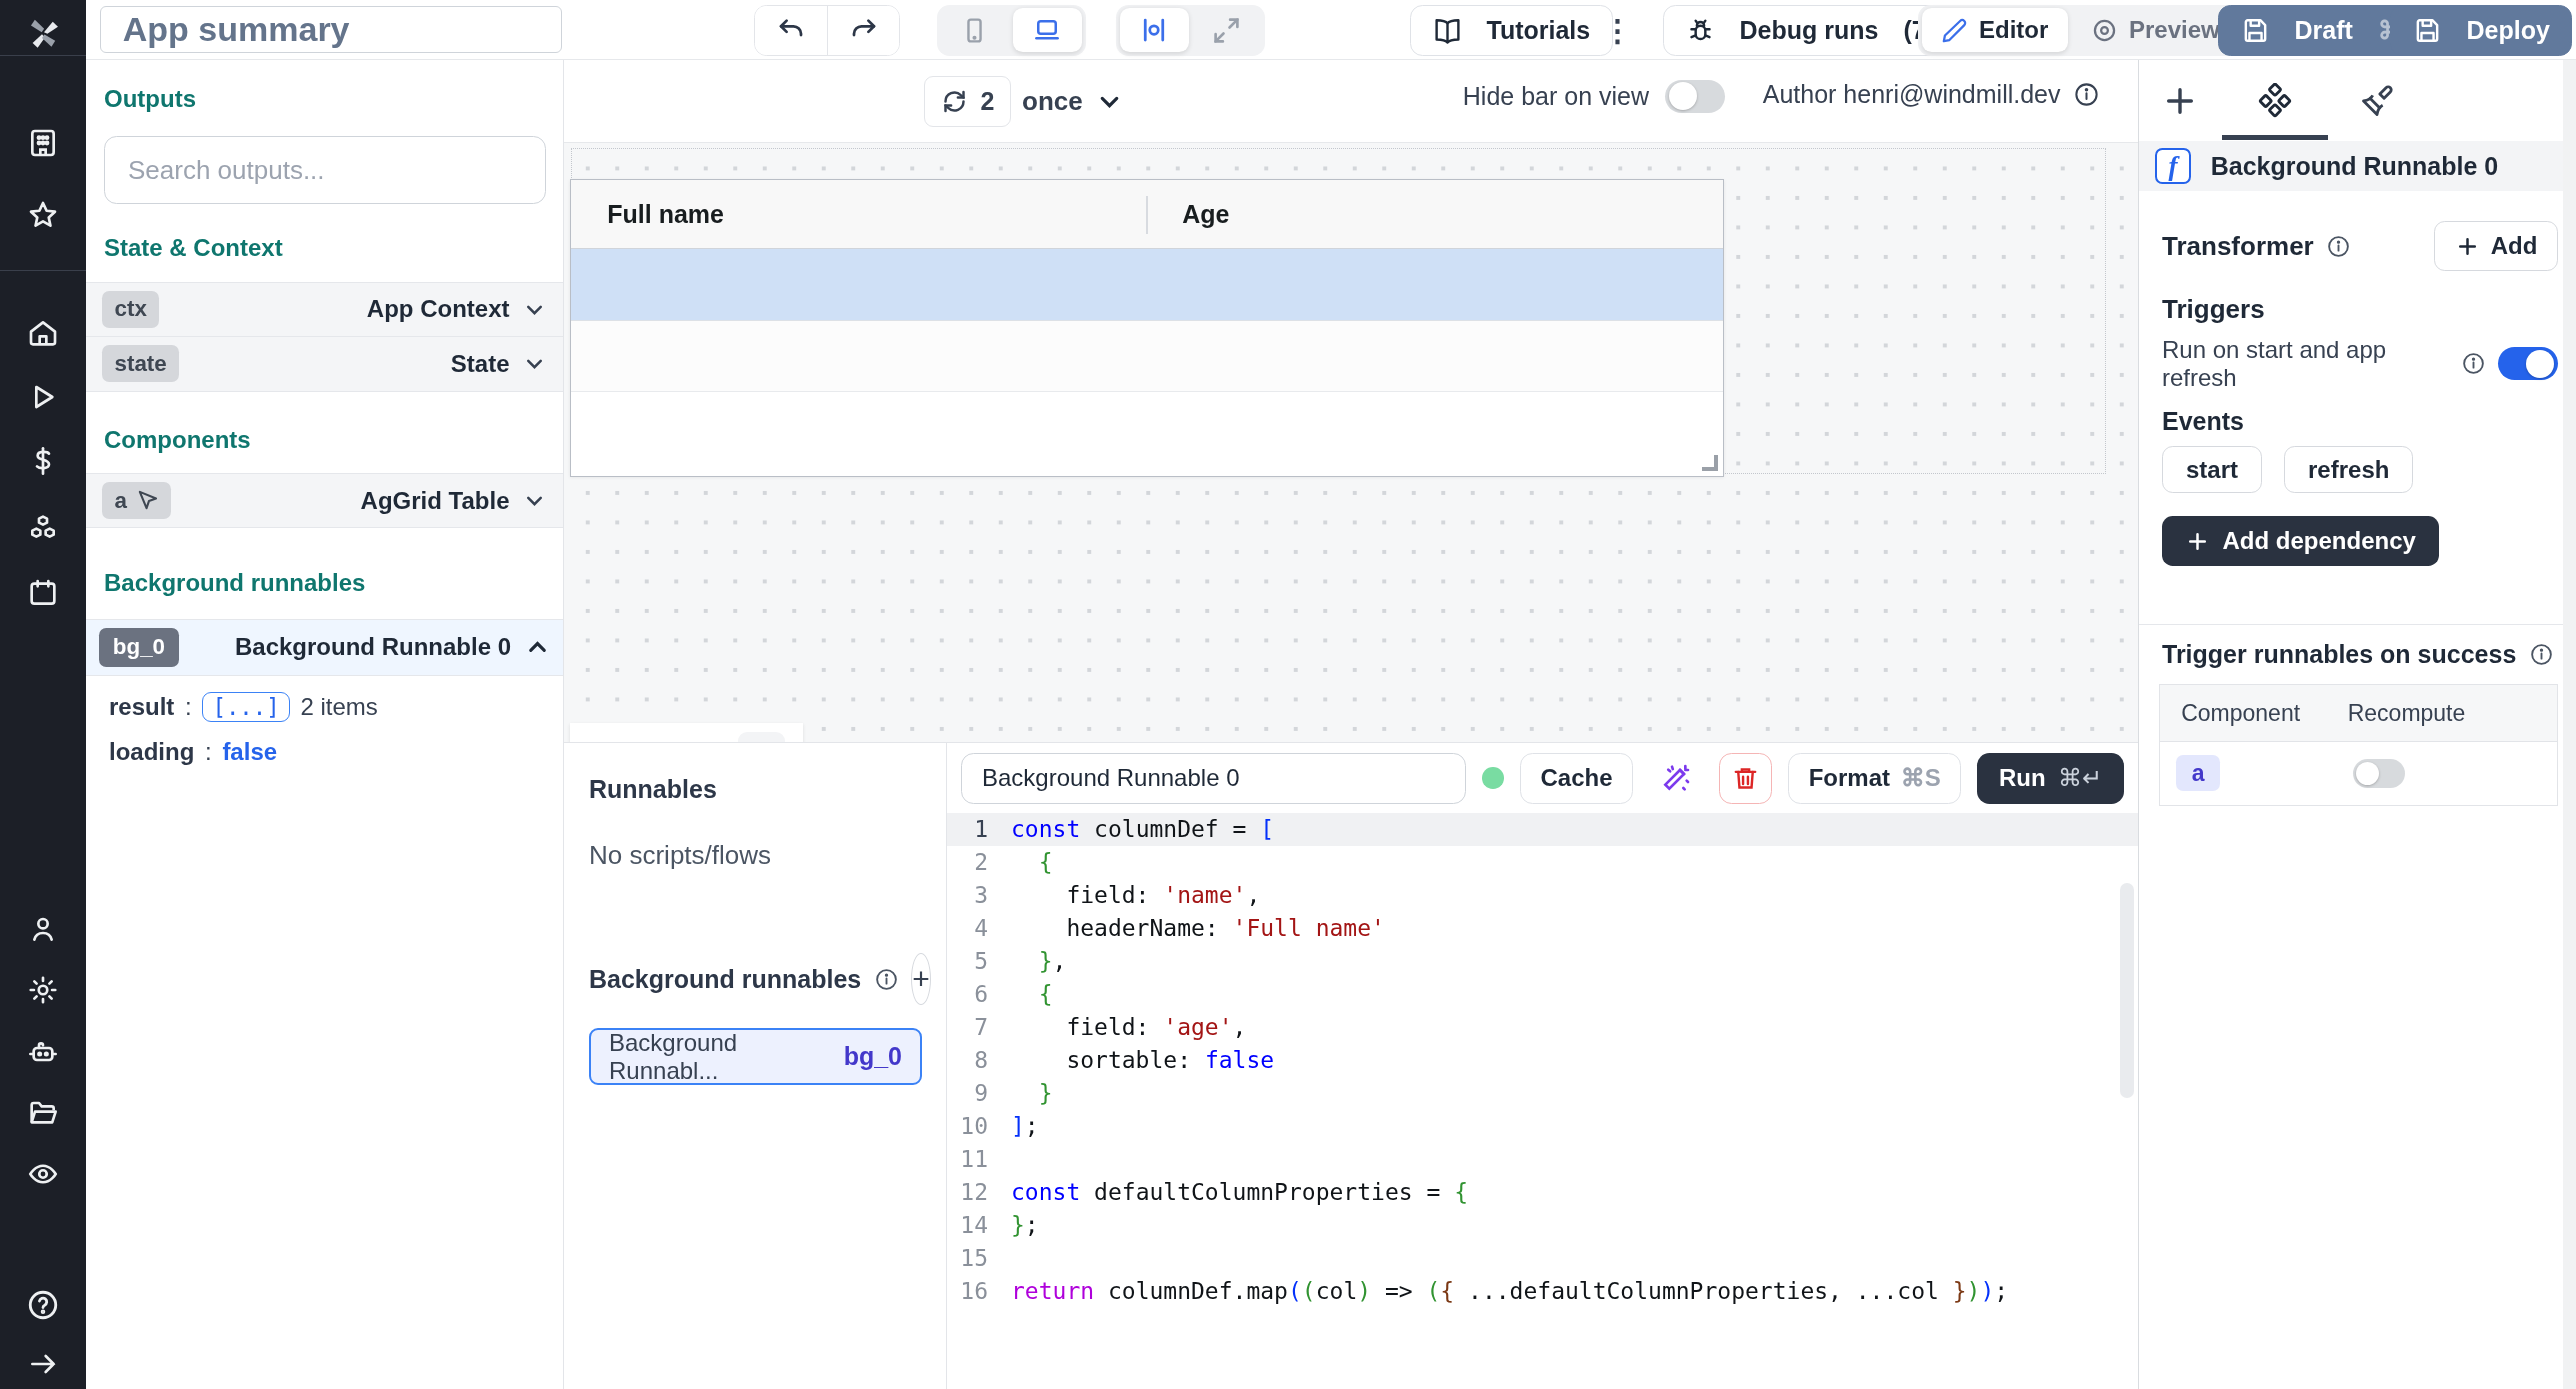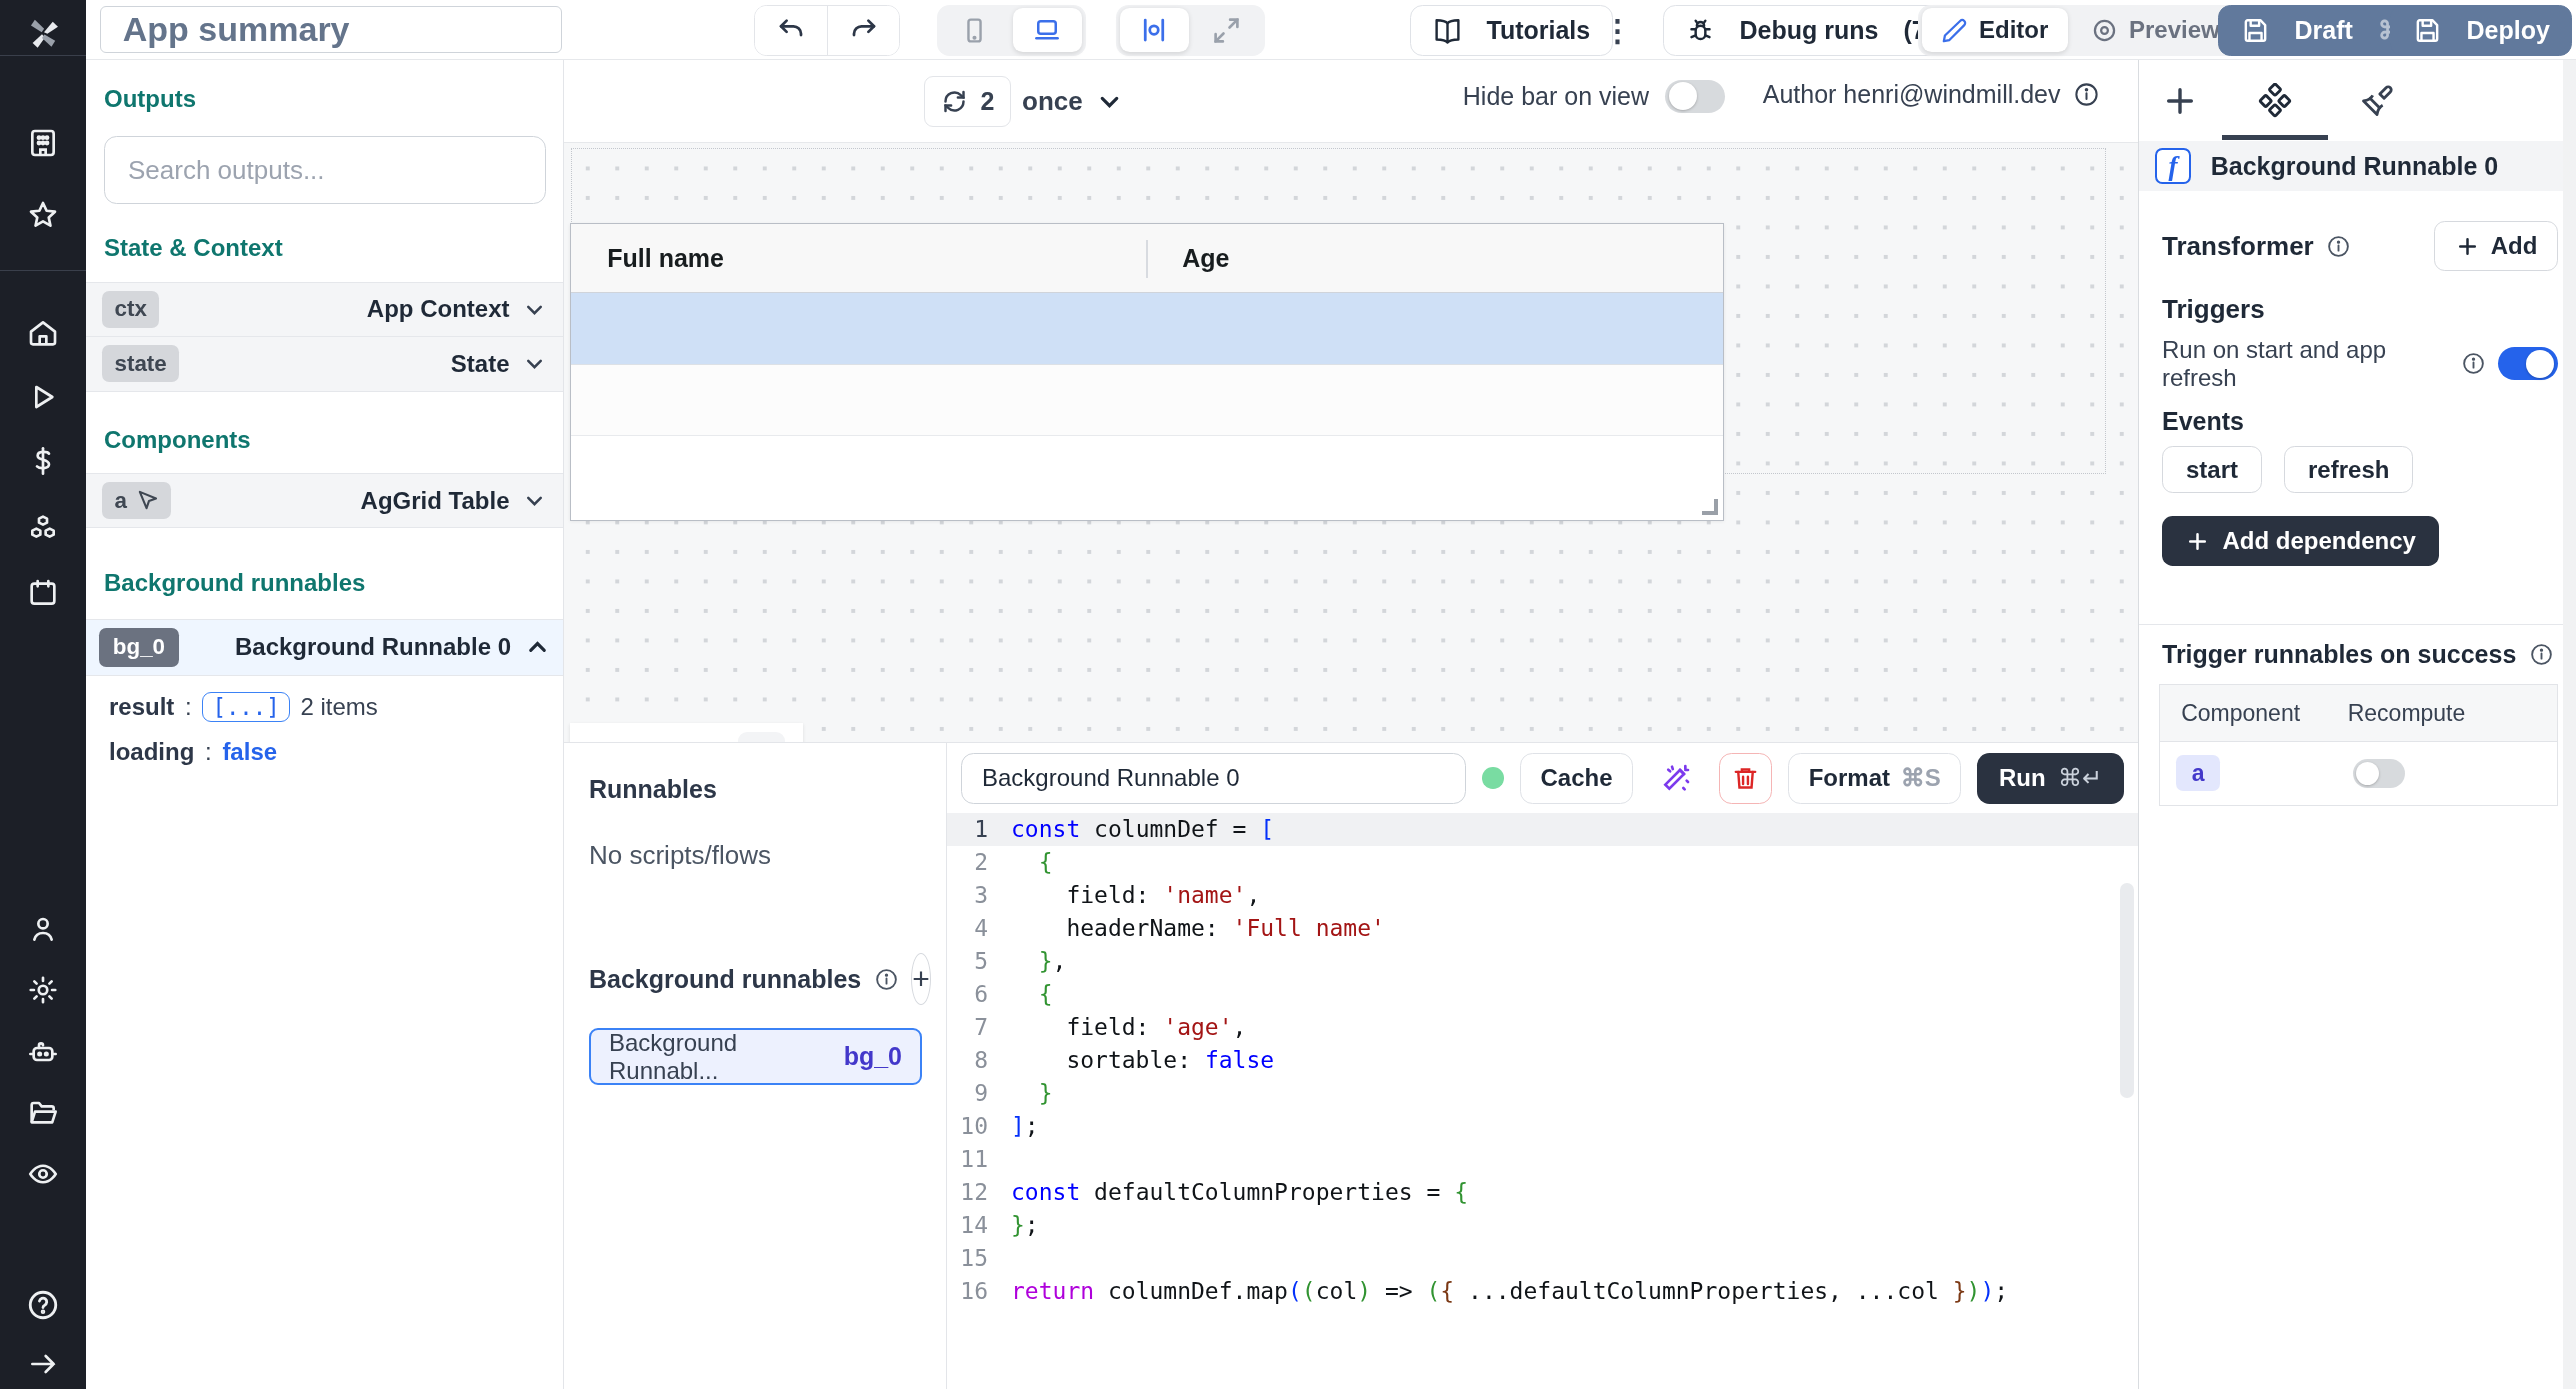--- a/index.html
+++ b/index.html
@@ -56,21 +56,21 @@
   .toggle.on { background:#2563eb; }
   .toggle.on .knob { left:auto; right:3.6px; }
   .toggle.small { width:52px; height:29px; }
   .toggle.small .knob { width:23px; height:23px; }
 
   .canvas { position:absolute; left:0; top:83px; width:1574px; height:599px; background:#f6f7f8;
             background-image:radial-gradient(circle,#d3d6da 2.3px,transparent 2.4px);
             background-size:29.5px 29.5px; background-position:9px 10.7px; overflow:hidden; }
   .dropzone { position:absolute; left:7.2px; top:5.4px; width:1535px; height:326px; border:1.8px dotted #c3c7cd; }
 
-  .agtable { position:absolute; left:6.3px; top:36px; width:1154px; height:298px; background:#fff; border:0.9px solid #b9bec6; box-shadow:0 0.9px 3.6px rgba(0,0,0,.08);margin-top:44px; }
+  .agtable { position:absolute; left:6.3px; top:36px; width:1154px; height:298px; background:#fff; border:0.9px solid #b9bec6; box-shadow:0 0.9px 3.6px rgba(0,0,0,.08); }
   .agheader { height:69px; background:#f8f8f8; border-bottom:0.9px solid #d0d4da; display:flex; align-items:center; position:relative; }
   .agheader .h1 { padding-left:36px; font-size:25px; font-weight:700; color:#181d1f; }
   .agheader .colsep { position:absolute; left:575px; top:16px; width:1.8px; height:38px; background:#d8dbe0; }
   .agheader .h2 { position:absolute; left:611px; font-size:25px; font-weight:700; color:#181d1f; }
   .agrow-sel { height:72px; background:#cfe0f6; border-bottom:0.9px solid #dde1e6; cursor:pointer; }
   .agrow { height:71px; background:#fcfcfc; border-bottom:0.9px solid #e8eaed; cursor:pointer; }
   .resizer { position:absolute; right:5.4px; bottom:5.4px; width:16px; height:16px; border-right:4.5px solid #9aa0a8; border-bottom:4.5px solid #9aa0a8; cursor:nwse-resize; }
 
   .zoomctl { position:absolute; left:6.3px; top:580px; width:233px; height:64px; background:#fff; box-shadow:0 0.9px 3.6px rgba(0,0,0,.10); display:flex; align-items:center; justify-content:space-between; padding:0 18px; }
   .zoomctl .zbtn { border:none; background:transparent; font-size:30px; color:#374151; cursor:pointer; width:47px; height:47px; border-radius:9px; }

